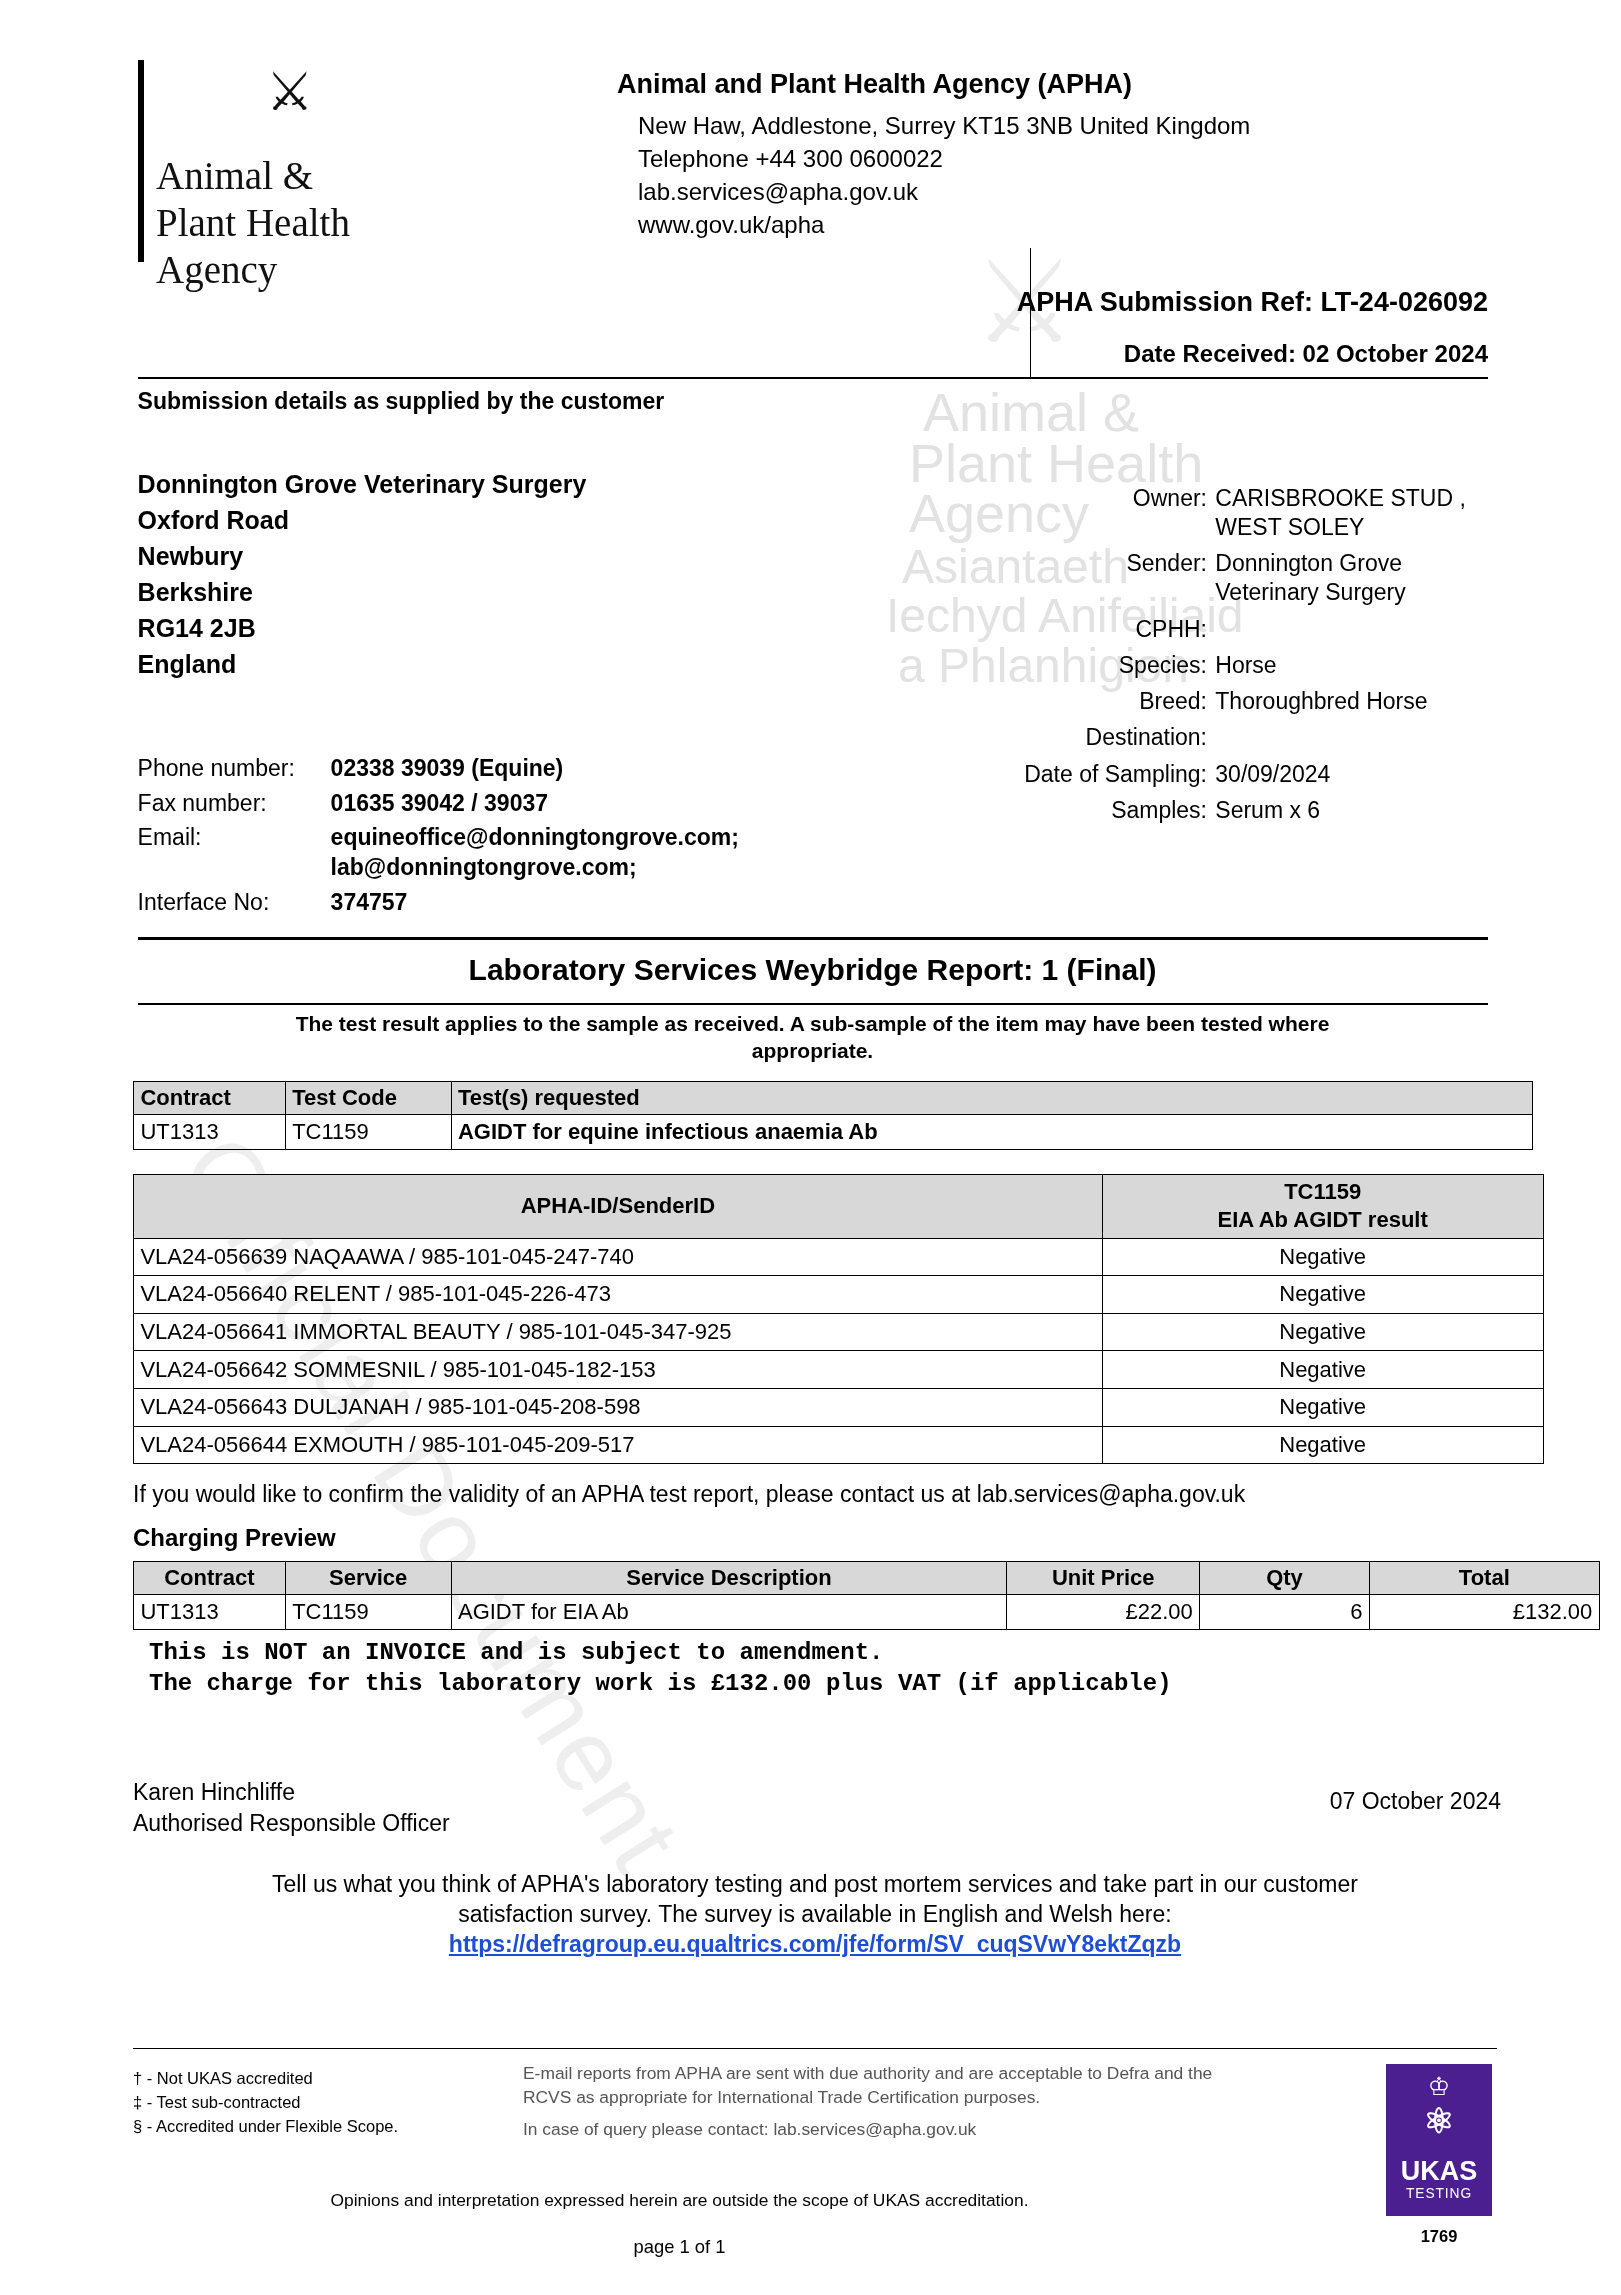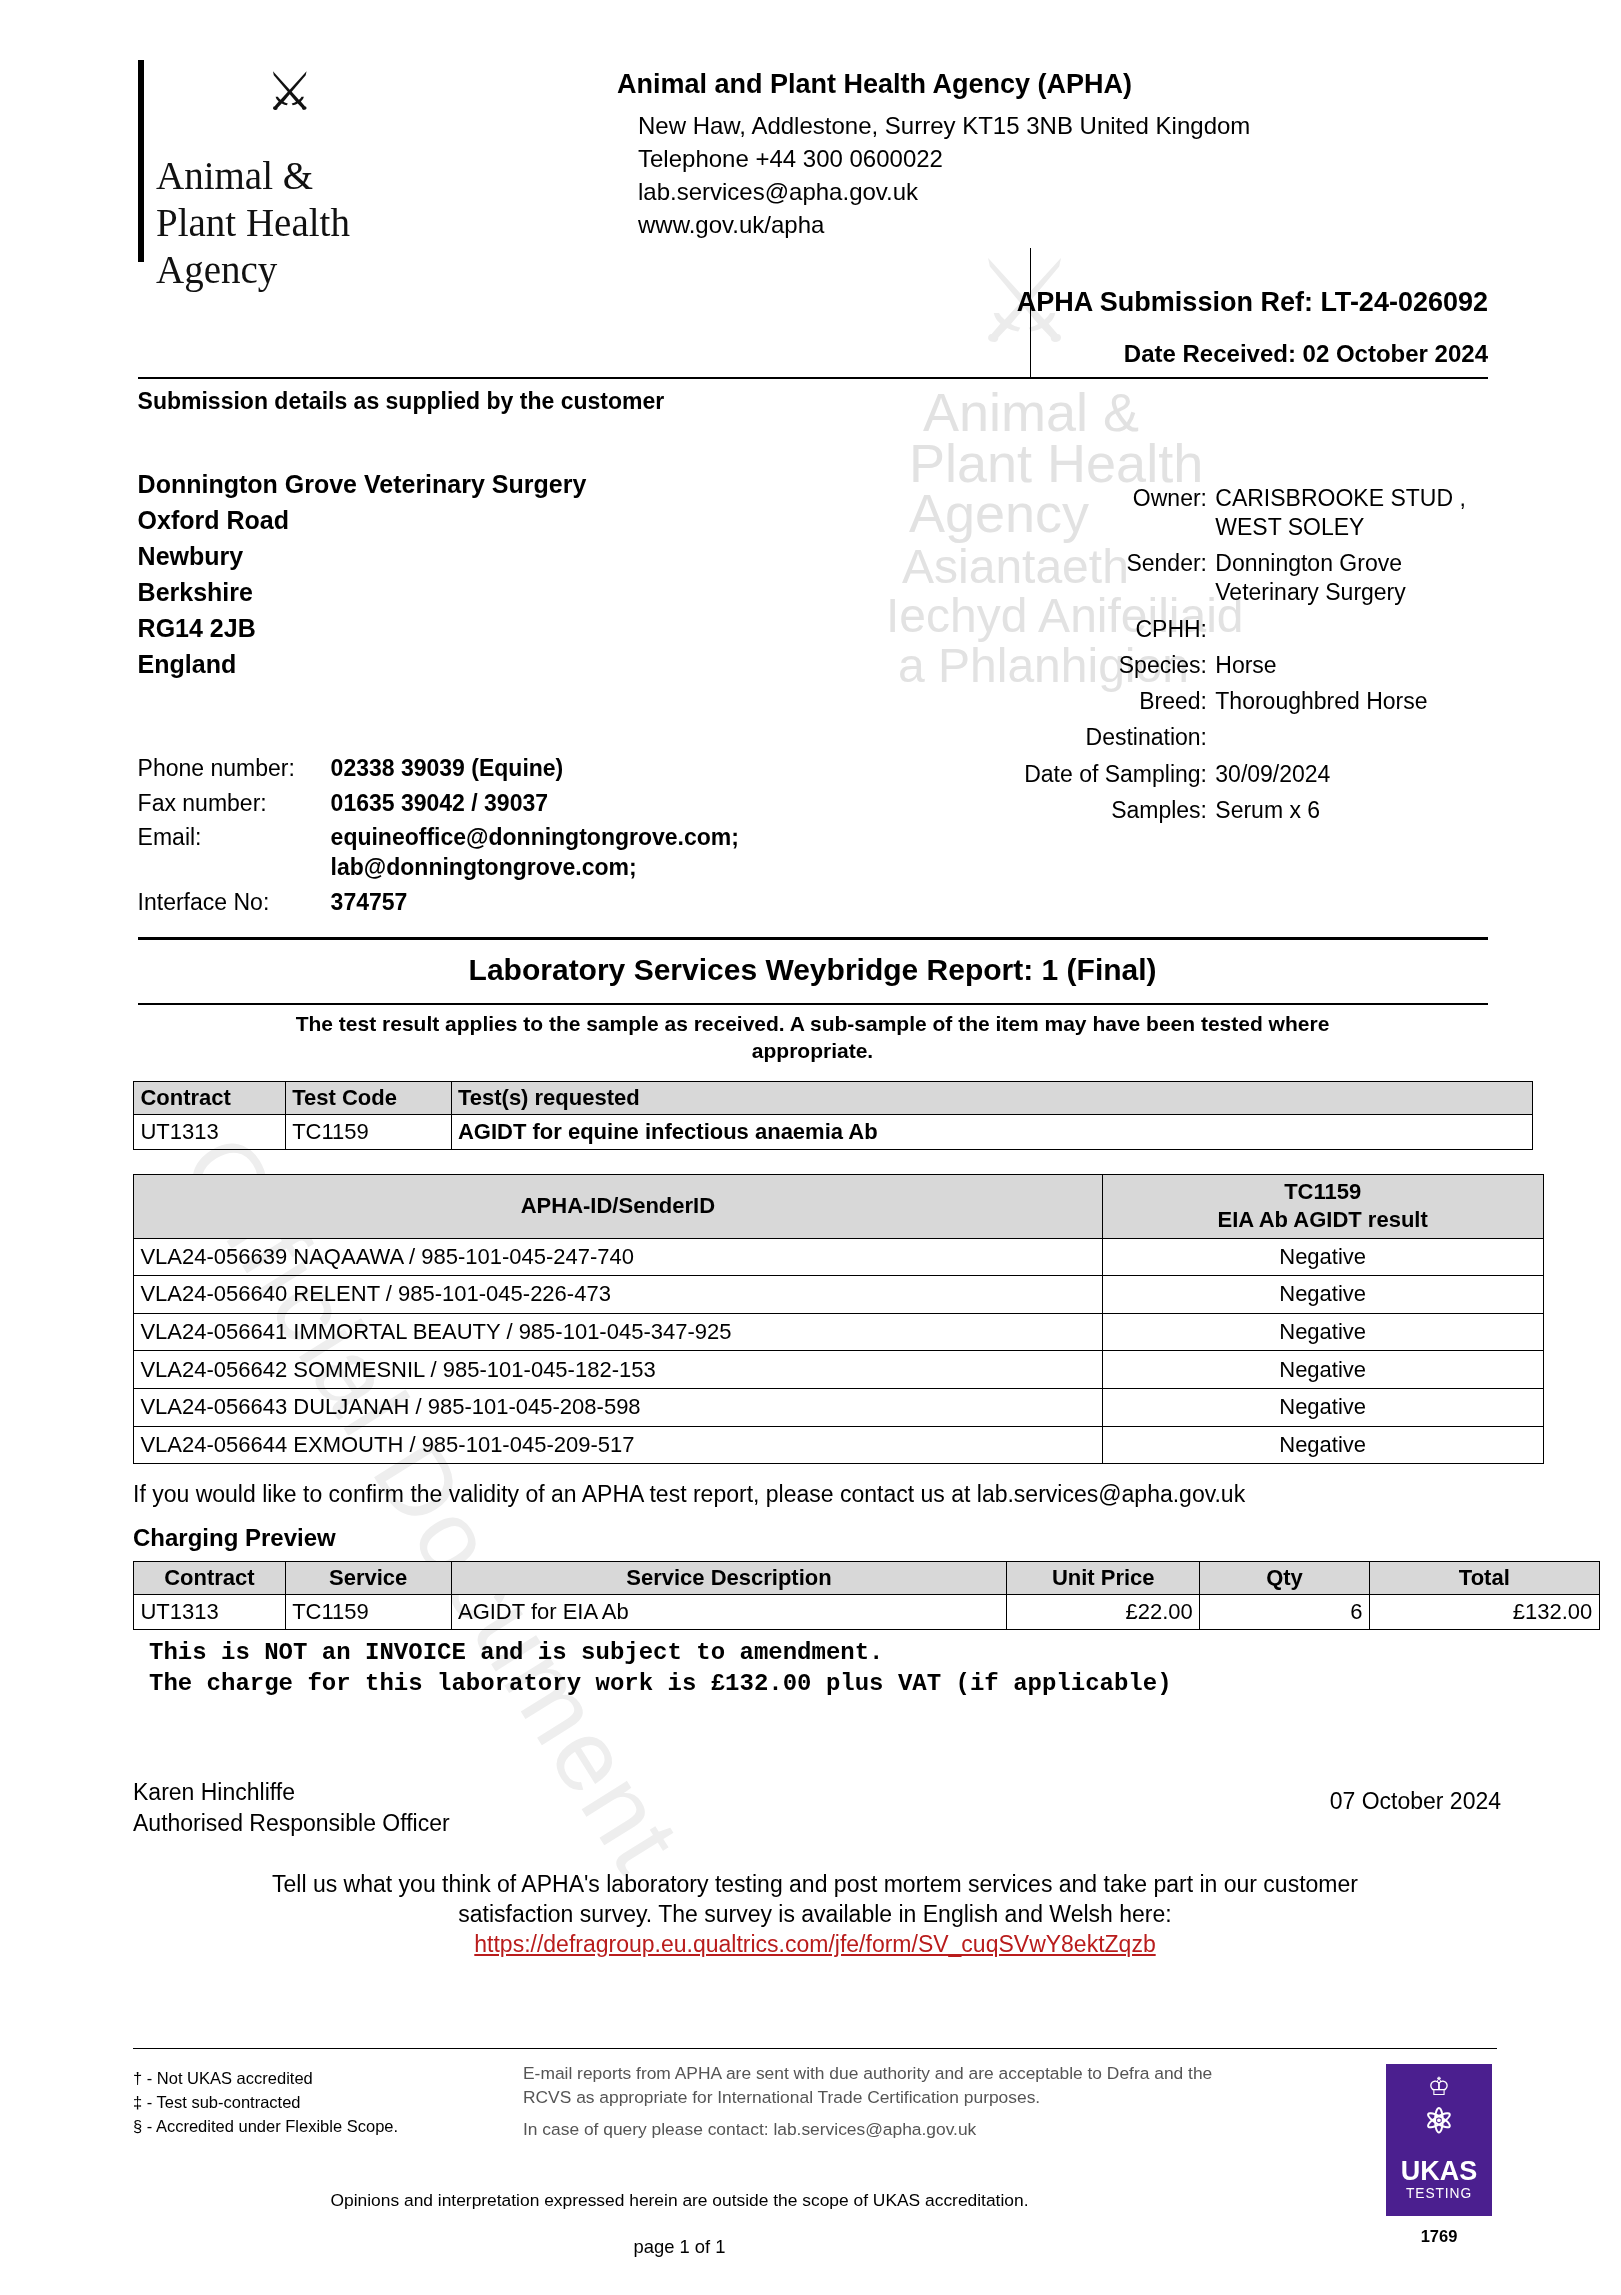--- a/index.html
+++ b/index.html
@@ -170,21 +170,21 @@
     font-size:24px; font-weight:bold; line-height:31px;font-family:Liberation Mono, monospace;
   }
 
   .signer { position:absolute; left:133px; top:1777px; font-size:23px; line-height:31px; }
   .signdate { position:absolute; left:872px; top:1788px; width:629px; text-align:right; font-size:23px; }
 
   .survey {
     position:absolute; left:133px; top:1869px; width:1364px;
     text-align:center; font-size:23px; line-height:30px;
   }
-  .survey a { color:#b91c1c; text-decoration:underline; }
+  .survey a { color:#1d4ed8; text-decoration:underline;font-weight:bold; }
 
   .rule-4 { position:absolute; left:133px; top:2048px; width:1364px; height:1.4px; background:#000; }
 
   .foot-left { position:absolute; left:133px; top:2066px; font-size:16.5px; line-height:24px; }
   .foot-mid { position:absolute; left:523px; top:2061px; width:707px; font-size:17.4px; line-height:24px; color:#555; }
   .foot-opinions { position:absolute; left:133px; top:2190px; width:1093px; text-align:center; font-size:17.4px; }
   .pageno { position:absolute; left:133px; top:2236px; width:1093px; text-align:center; font-size:18.4px; }
 
   .ukas {
     position:absolute; left:1386px; top:2064px;

